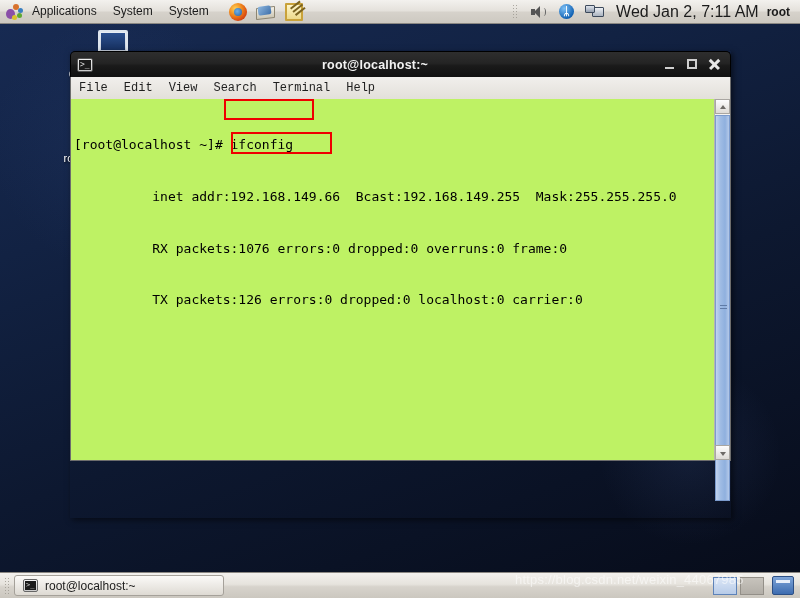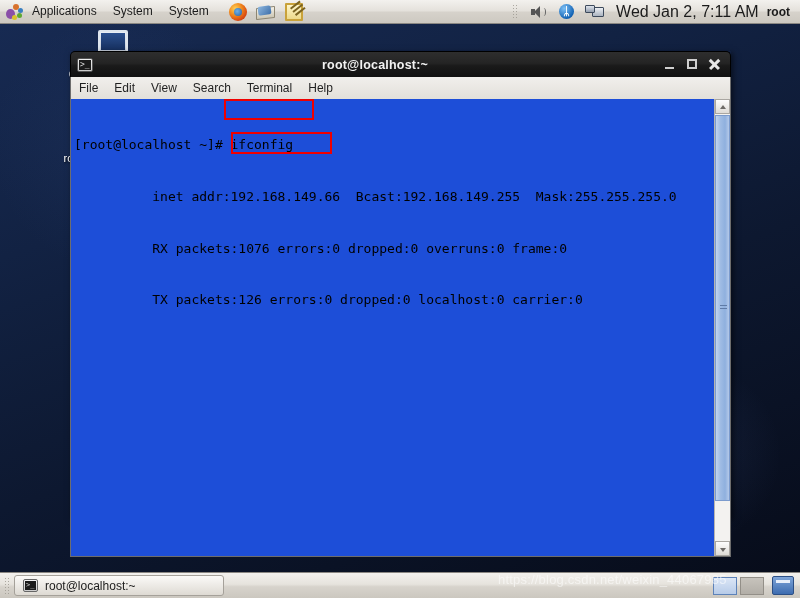--- a/index.html
+++ b/index.html
@@ -288,26 +288,26 @@
 
   #term-menubar {
     height: 22px;
     background: linear-gradient(180deg,#f1efec,#e3e0da);
     border-left: 1px solid #6d6d6d;
     border-right: 1px solid #6d6d6d;
     display: flex; align-items: center;
     box-sizing: border-box;
     font-size: 12px; color: #1f1f1f;
   }
-  .menu-item { padding: 2px 8px; cursor: default; white-space: nowrap; }
+  .menu-item { padding: 2px 8px; cursor: default; white-space: nowrap; font-family: Liberation Mono, monospace; }
 
   #term-body {
     position: relative;
-    height: 458px;
-    background: #1d4ed8;
+    height: 362px;
+    background: #bef264;
     border: 1px solid #6d6d6d;
     border-top: none;
     box-sizing: border-box;
     display: flex;
   }
   #term-text {
     flex: 1 1 auto;
     padding: 3px 0 0 3px;
     font-family: "DejaVu Sans Mono", "Liberation Mono", monospace;
     font-size: 13px;
@@ -422,21 +422,21 @@
     border: 1px solid #2c4f85; border-radius: 2px;
     position: relative; box-sizing: border-box;
   }
   #show-desktop:after {
     content:""; position:absolute; left:3px; top:3px; width:14px; height:3px;
     background:#e8effa;
   }
 
   #watermark {
     position: absolute;
-    left: 498px; top: 572px;
+    left: 515px; top: 572px;
     font-size: 13px;
     color: rgba(255,255,255,0.55);
     letter-spacing: .2px;
     white-space: nowrap;
     font-family: "Liberation Sans", sans-serif;
     pointer-events: none;
   }
 </style>
 </head>
 <body>

